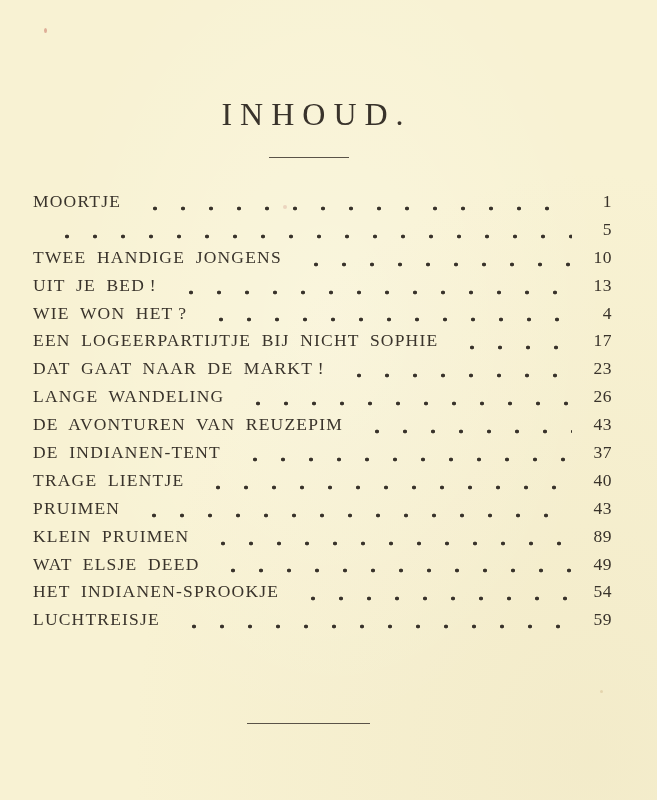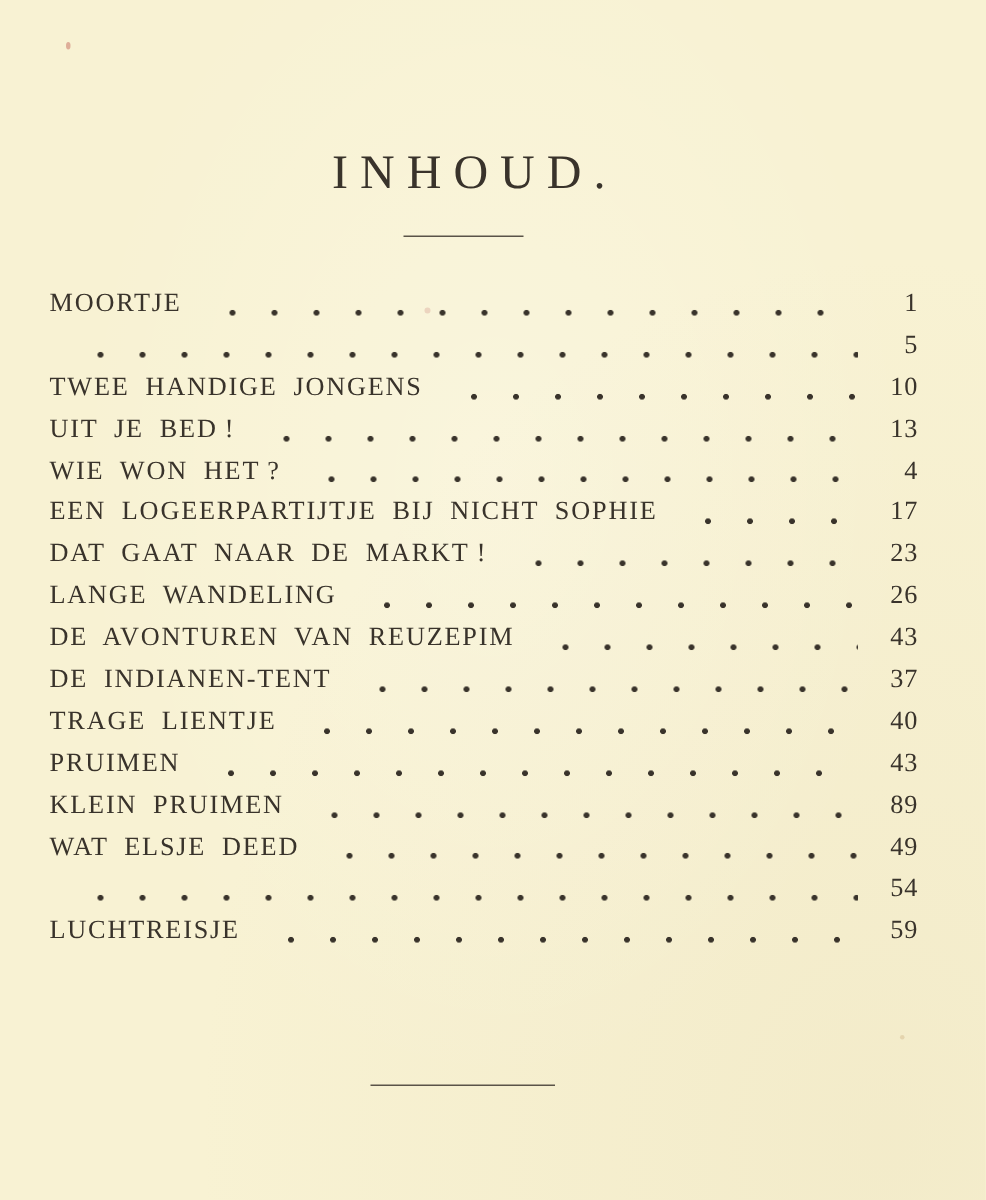--- a/index.html
+++ b/index.html
@@ -172,20 +172,21 @@
     <span class="p">89</span>
   </div>
 
   <div class="row">
     <span class="t">WAT ELSJE DEED</span>
     <span class="leader"></span>
     <span class="p">49</span>
   </div>
 
   <div class="row">
+    <span class="t">HET INDIANEN-SPROOKJE</span>
     <span class="leader"></span>
     <span class="p">54</span>
   </div>
 
   <div class="row">
     <span class="t">LUCHTREISJE</span>
     <span class="leader"></span>
     <span class="p">59</span>
   </div>
 </div>

